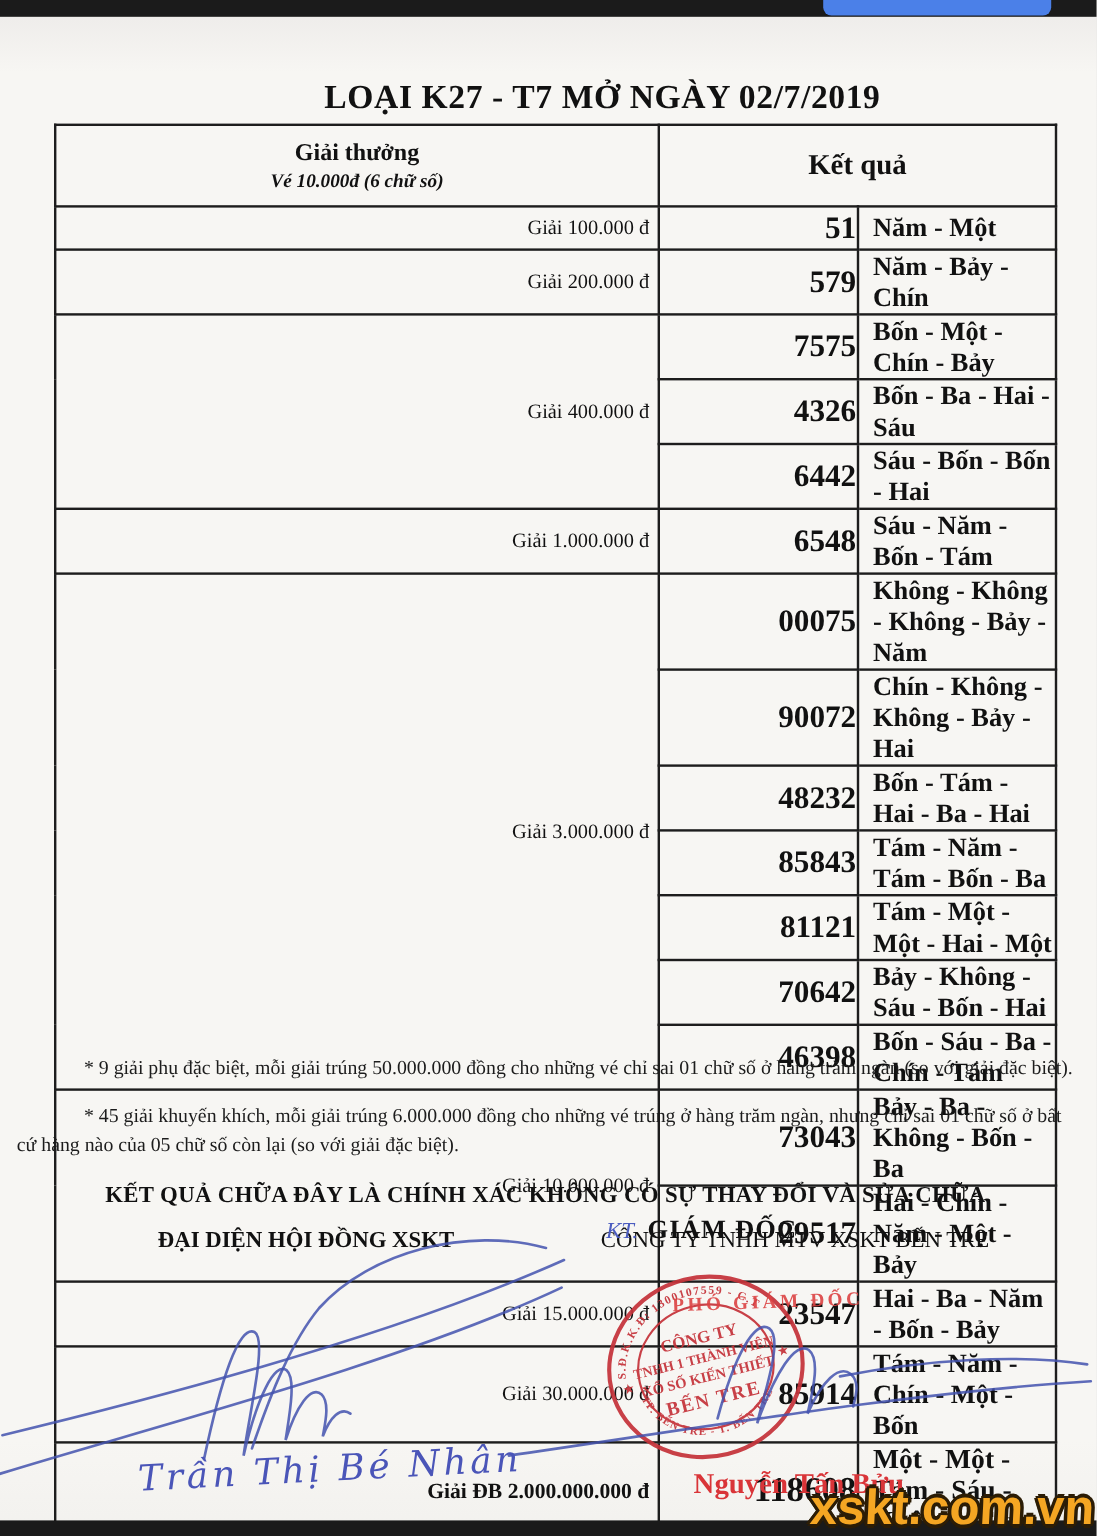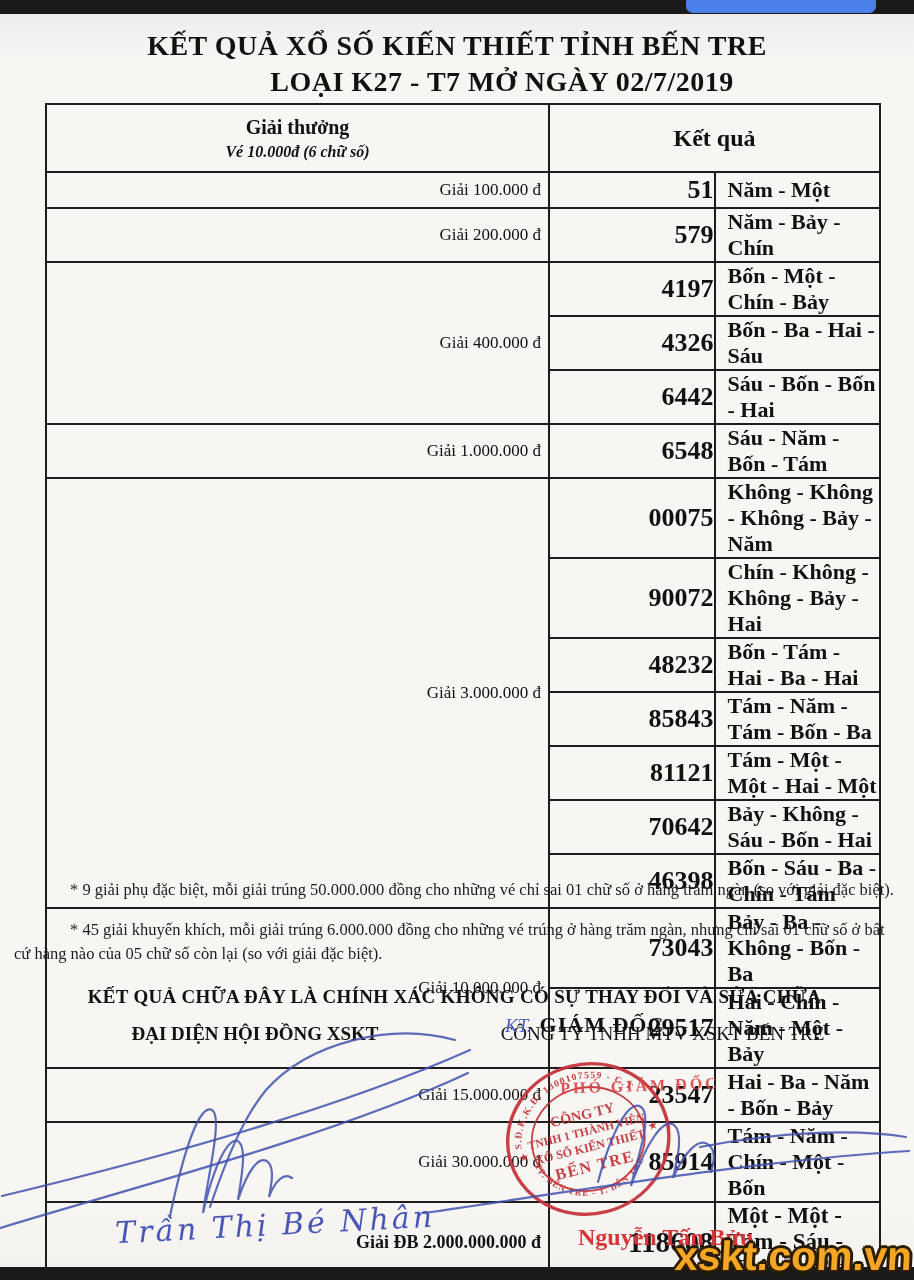--- a/index.html
+++ b/index.html
@@ -77,21 +77,20 @@
                            0 -3px 0 #2c1d06,-3px 0 0 #2c1d06; }
 </style>
 </head>
 <body>
 
 <div class="screen">
 
   <div class="top-bar"></div>
   <div class="blue-pill"></div>
 
-  <div class="title1">KẾT QUẢ XỔ SỐ KIẾN THIẾT TỈNH BẾN TRE</div>
   <div class="title2">LOẠI K27 - T7  MỞ NGÀY 02/7/2019</div>
 
   <table class="results">
     <thead>
       <tr>
         <th class="col-prize hdr-cell">
           <div class="hdr-prize-l1">Giải thưởng</div>
           <div class="hdr-prize-l2">Vé 10.000đ (6 chữ số)</div>
         </th>
         <th class="col-num hdr-cell" colspan="2">
@@ -105,21 +104,21 @@
           <td class="num-cell">51</td>
           <td class="word-cell">Năm  - Một</td>
         </tr>
         <tr>
           <td class="label-cell" rowspan="1">Giải 200.000 đ</td>
           <td class="num-cell">579</td>
           <td class="word-cell">Năm - Bảy - Chín</td>
         </tr>
         <tr>
           <td class="label-cell" rowspan="3">Giải 400.000 đ</td>
-          <td class="num-cell">4197</td>
+          <td class="num-cell">7575</td>
           <td class="word-cell">Bốn - Một - Chín - Bảy</td>
         </tr>
         <tr>
           <td class="num-cell">4326</td>
           <td class="word-cell">Bốn - Ba - Hai - Sáu</td>
         </tr>
         <tr>
           <td class="num-cell">6442</td>
           <td class="word-cell">Sáu - Bốn - Bốn - Hai</td>
         </tr>

